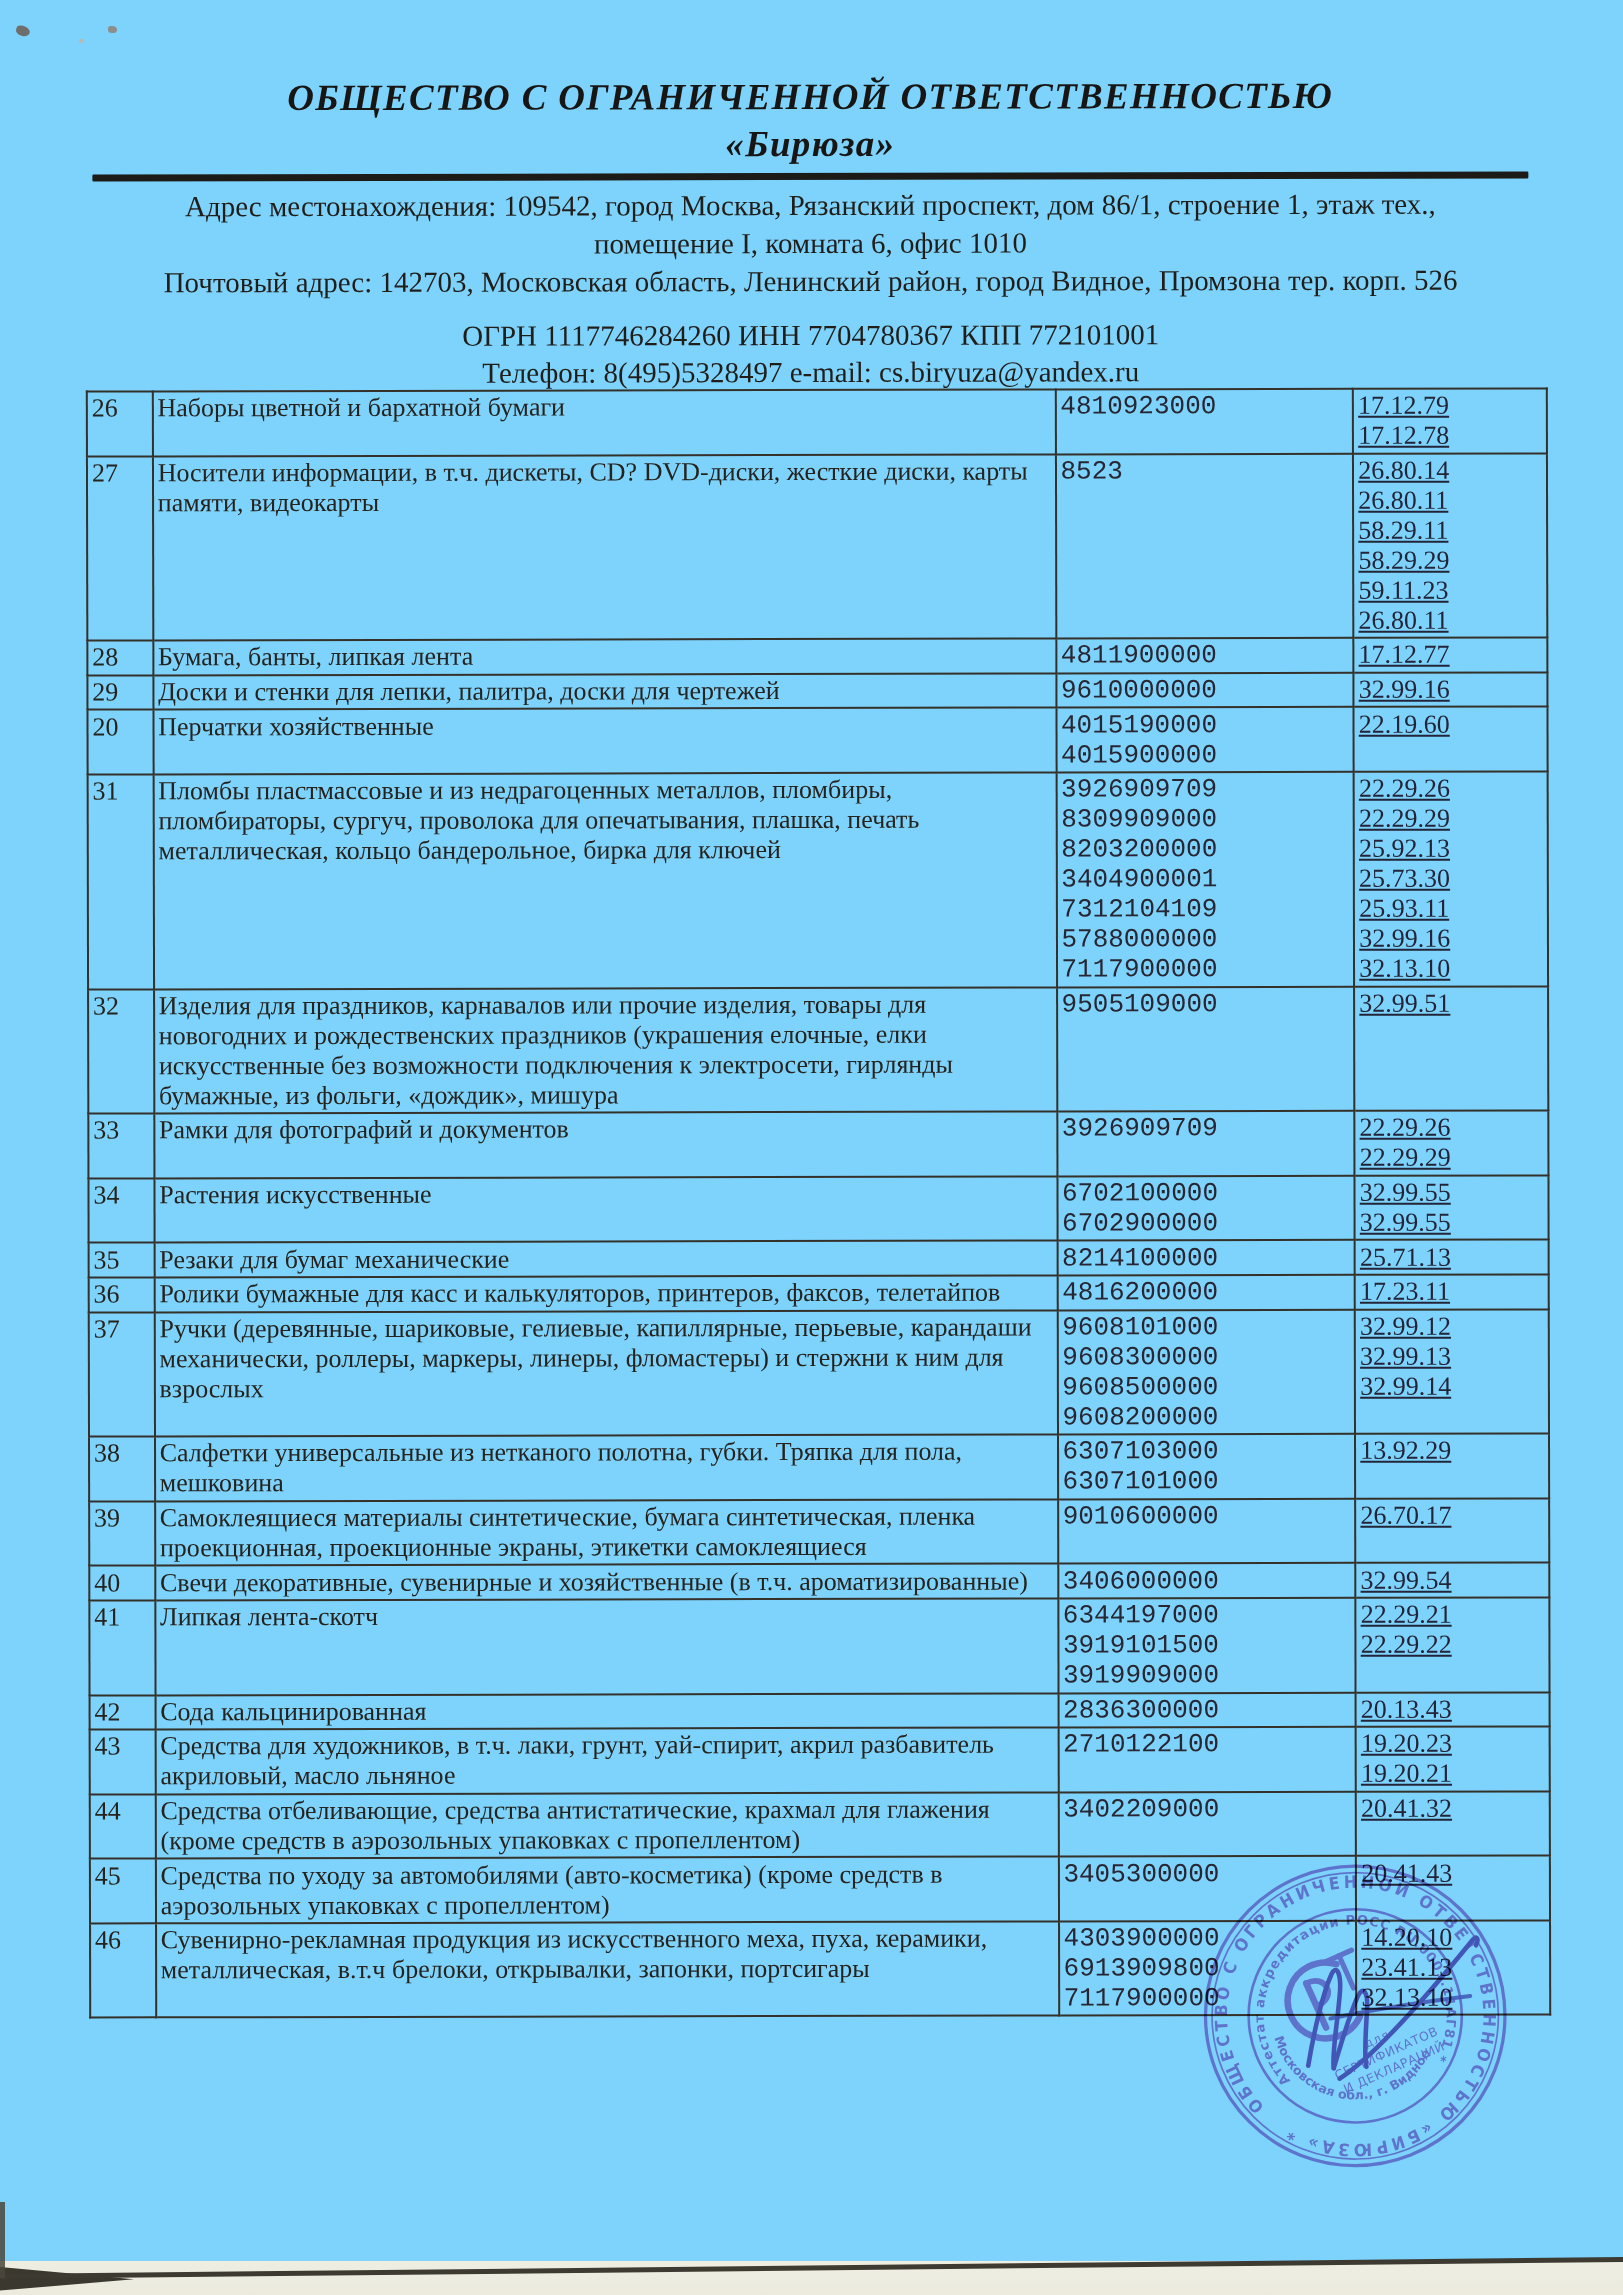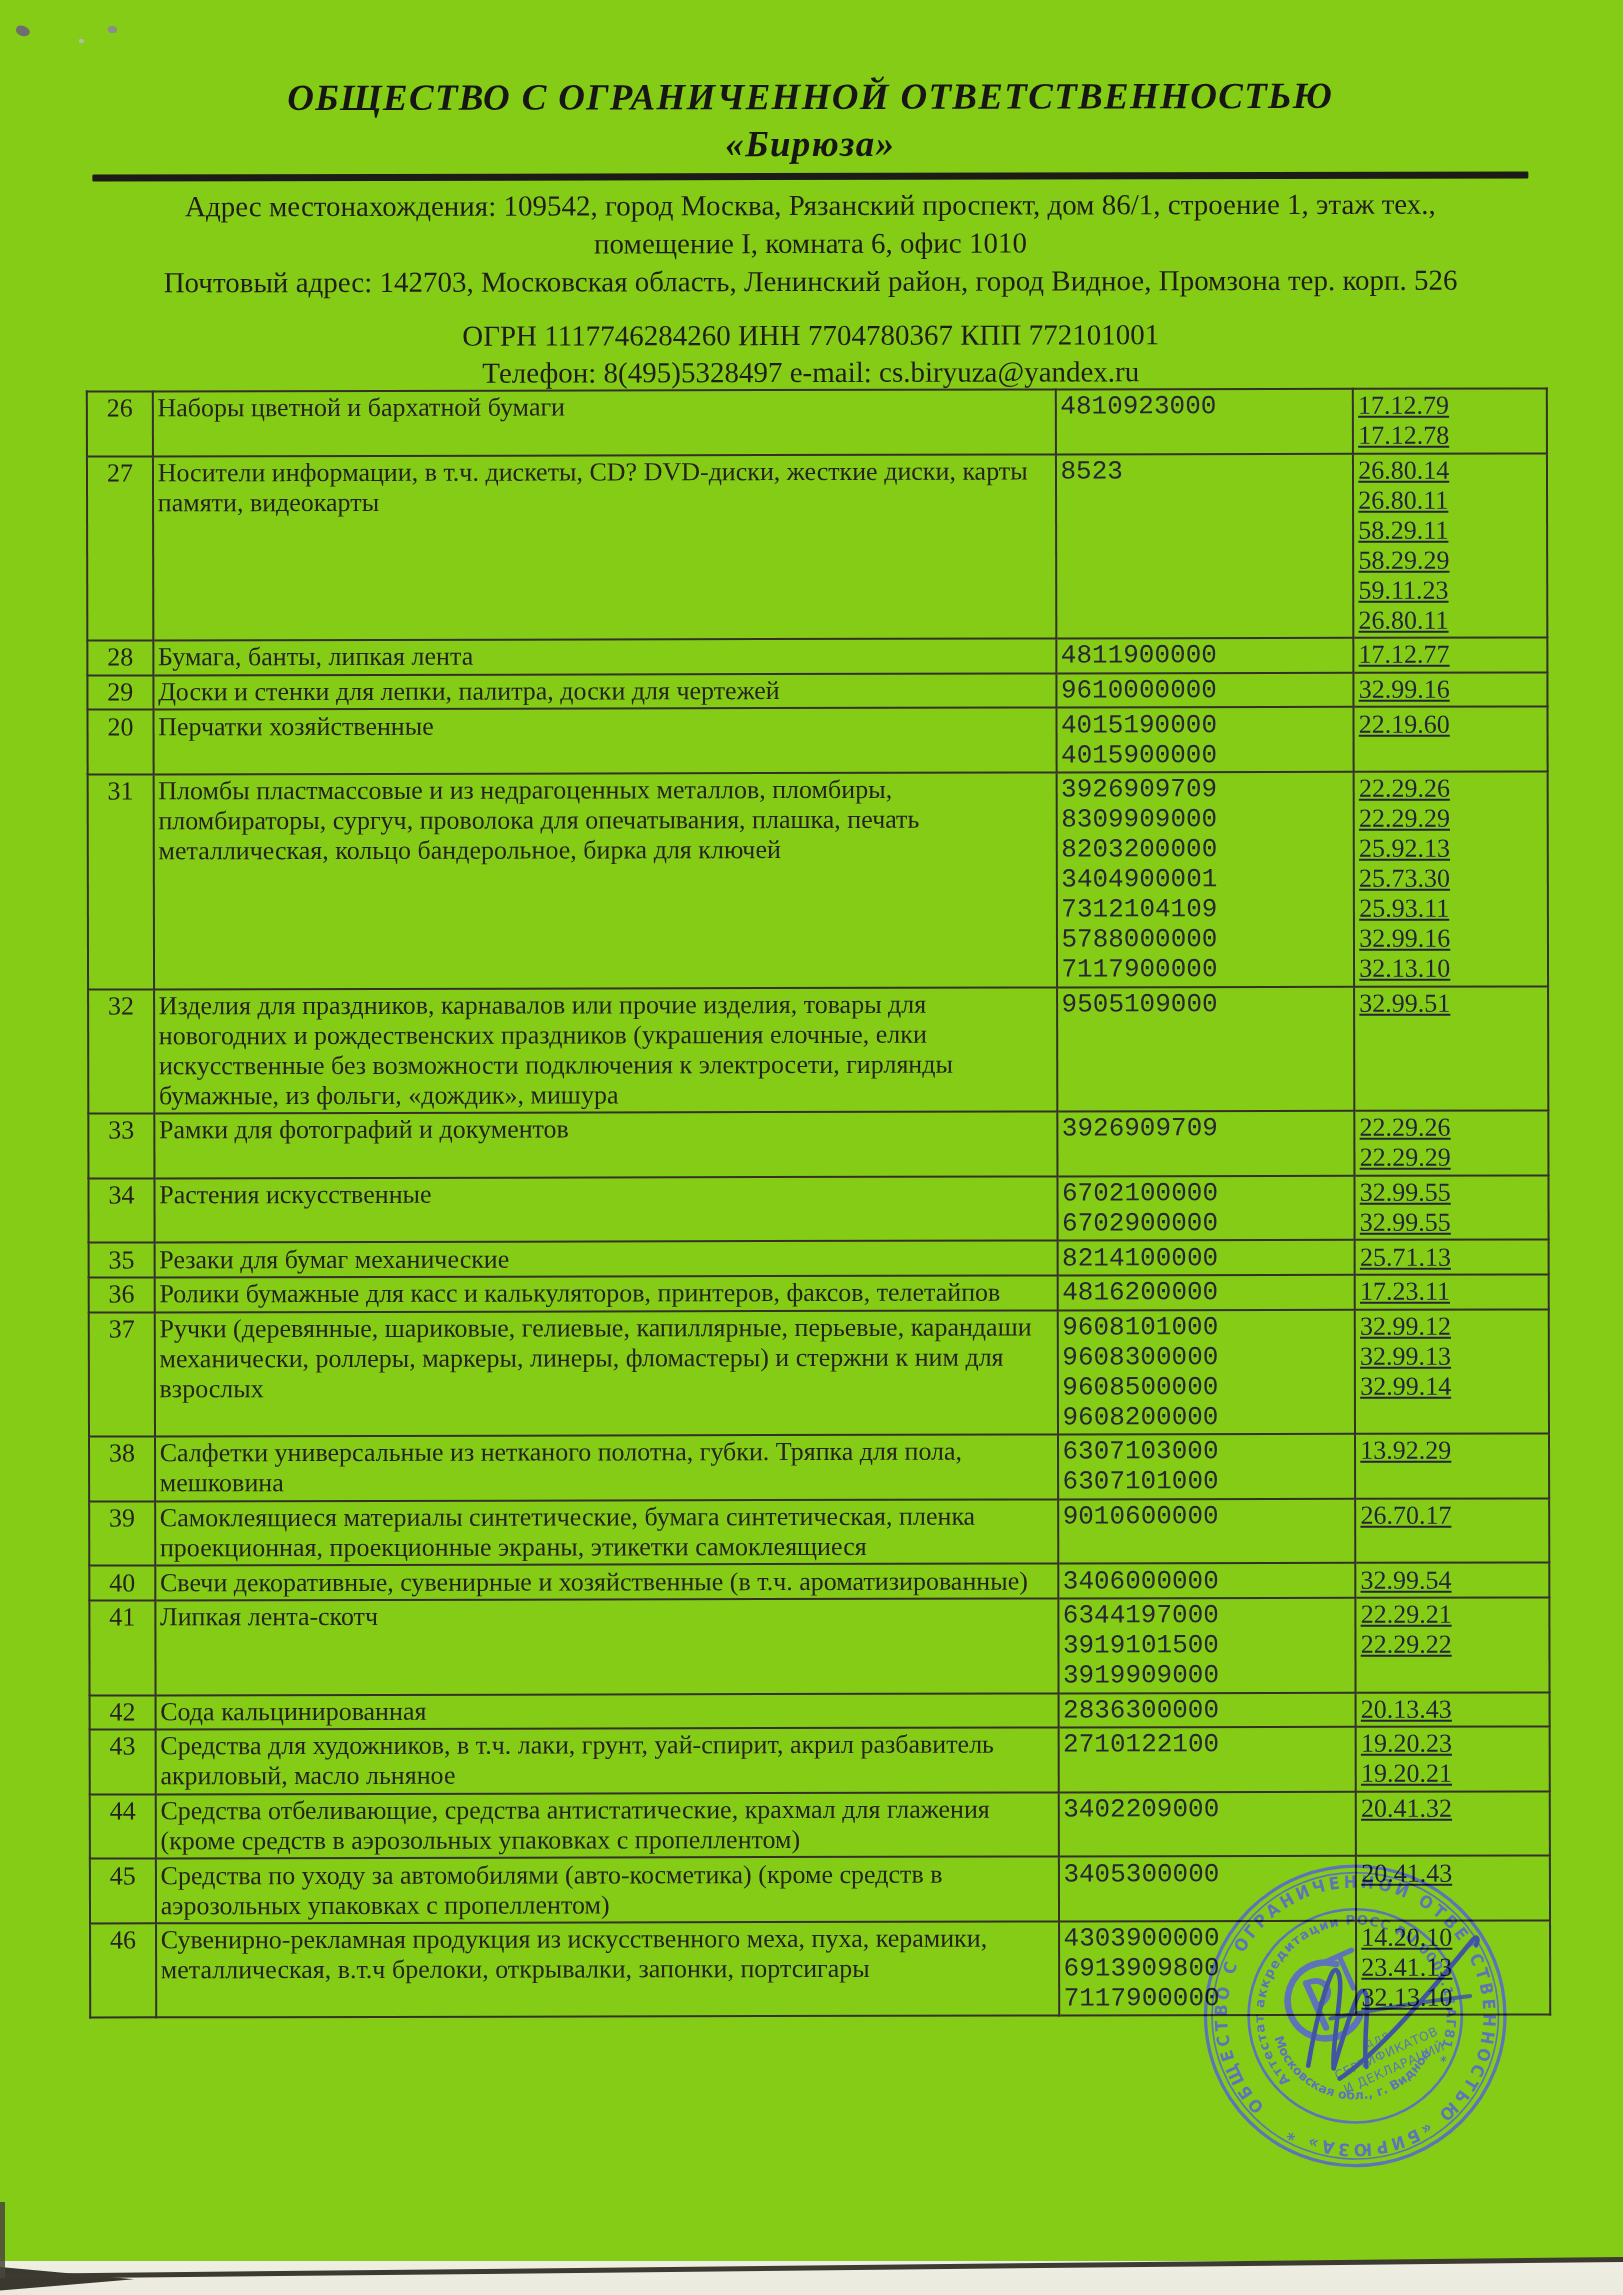--- a/index.html
+++ b/index.html
@@ -1,19 +1,19 @@
 <!DOCTYPE html>
 <html style="font-size:10.5px"><head>
 <meta charset="utf-8">
 <style>
   html,body{margin:0;padding:0;background:#d8d8d2;}
   .page{
     position:relative;
     width:1623px;height:2295px;
-    background:#84cc16;
+    background:#7dd3fc;
     overflow:hidden;
     font-family:"Liberation Serif","DejaVu Serif",serif;
     color:#211e1a;
   }
   .content{position:absolute;inset:0;transform:rotate(-0.12deg);transform-origin:50% 0;}
 
   
   .letterhead{position:absolute;left:92px;top:73px;width:1436px;text-align:center;}
   .org-type{font-size:37px;font-weight:bold;font-style:italic;letter-spacing:1.3px;line-height:47px;color:#181614;}
   .org-name{font-size:37px;font-weight:bold;font-style:italic;letter-spacing:1.3px;line-height:48px;color:#181614;}
@@ -22,21 +22,21 @@
   .reg{font-size:29px;line-height:37px;margin-top:17px;}
   .contact{font-size:29px;line-height:37px;}
 
   
   table.goods{
     position:absolute;left:85px;top:389px;
     width:1421px;border-collapse:collapse;table-layout:fixed;
     font-size:26px;line-height:30px;color:#26231e;
   }
   table.goods td{border:2px solid #34312a;border-top-width:2.6px;border-bottom-width:2.6px;vertical-align:top;padding:1.3px 3.9px;}
-  td.c-num{width:56px;text-align:center;padding:1.3px 0;}
+  td.c-num{width:56px;text-align:left;padding:1.3px 0;}
   td.c-desc{width:893px;padding-left:11.8px;padding-right:15.7px;}
   td.c-code{width:288px;padding-left:19.6px;color:#282632;font-family:Liberation Mono, monospace;}
   td.c-okpd{width:184px;padding-left:15.7px;color:#232438;text-decoration:underline;}
   td.c-code div,td.c-okpd div{line-height:30px;}
 
   
   .stamp{position:absolute;left:1181px;top:1847px;width:340px;height:340px;mix-blend-mode:multiply;opacity:.92;}
 
   
   .speck{position:absolute;border-radius:40% 60% 50% 50%;}

